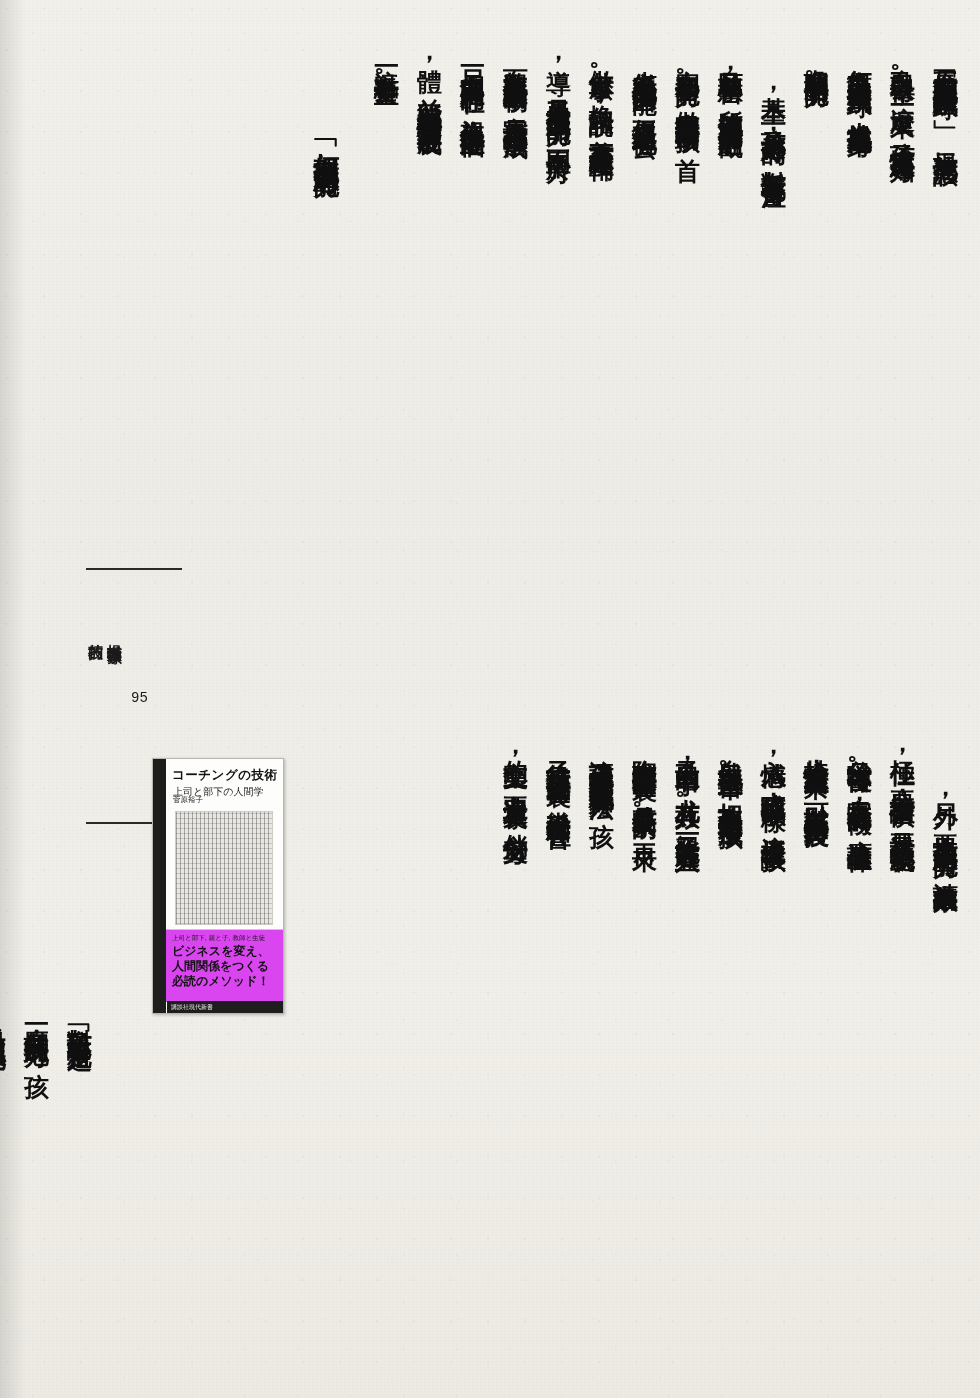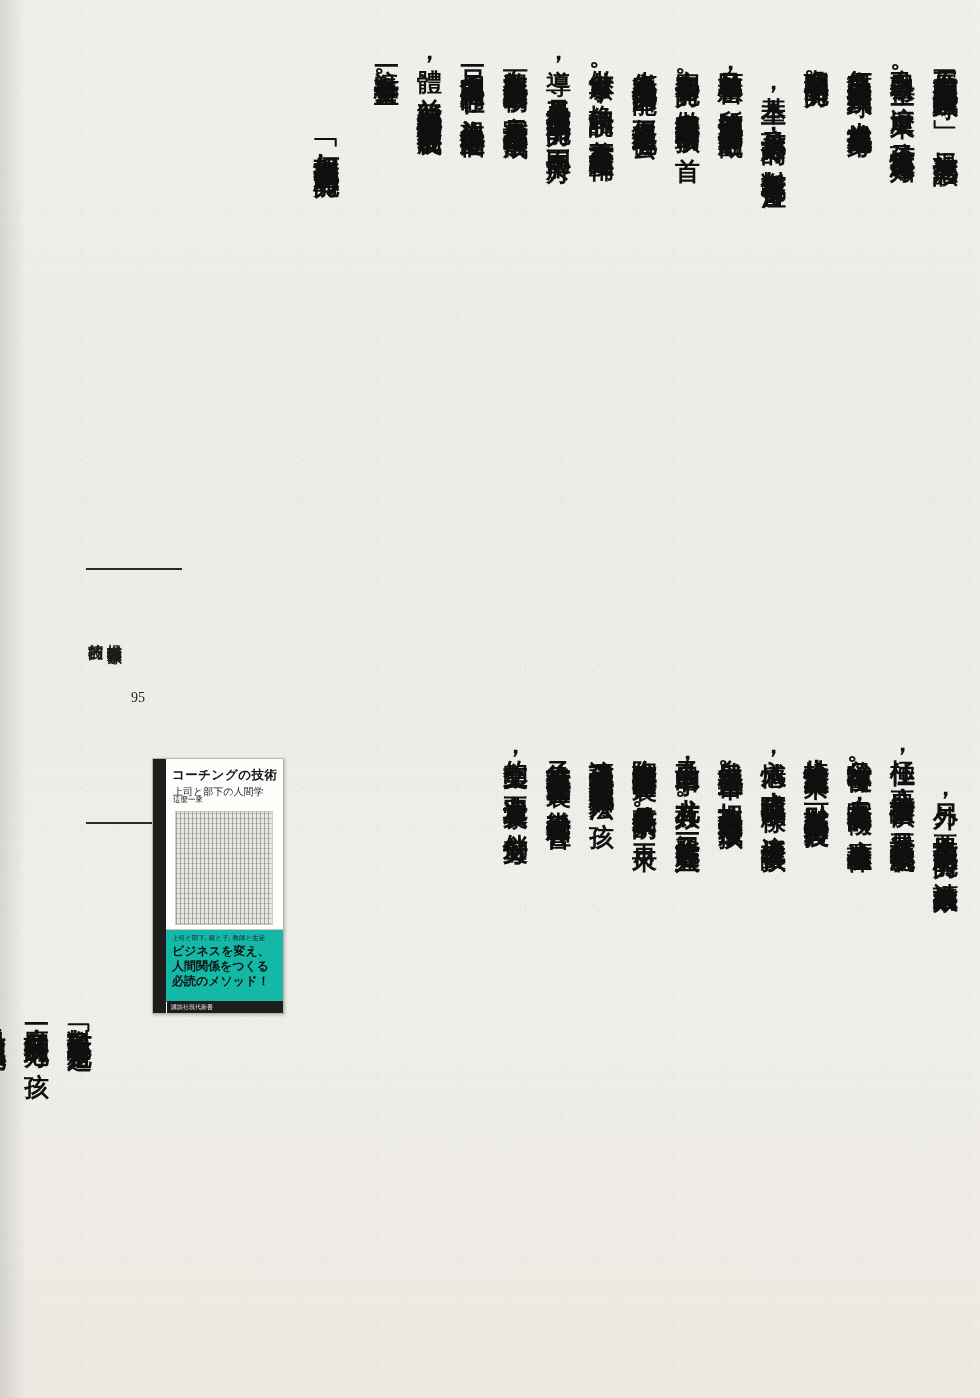--- a/index.html
+++ b/index.html
@@ -66,21 +66,21 @@
     letter-spacing: 1px;
     line-height: 1.25;
     color: #1b1b1b;
     font-weight: 600;
   }
   .page-num {
     position: absolute;
     left: 131px;
     top: 690px;
     font-size: 14px;
-    font-family: Liberation Serif, serif;
+    font-family: Liberation Mono, monospace;
     color: #1b1b1b;
   }
   .rule {
     position: absolute;
     background: #2a2a2a;
     height: 2px;
   }
   #rule-top { left: 86px; top: 568px; width: 96px; }
   #rule-bottom { left: 86px; top: 822px; width: 96px; }
 
@@ -132,21 +132,21 @@
     width: 96px; height: 112px;
     background:
       repeating-linear-gradient(90deg, rgba(40,40,40,0.35) 0 1px, transparent 1px 4px),
       repeating-linear-gradient(0deg, rgba(70,70,70,0.22) 0 1px, transparent 1px 5px),
       #e9e7e1;
     border: 1px solid #cfccc5;
   }
   .book .cov-band {
     position: absolute;
     left: 13px; right: 0; top: 170px; height: 72px;
-    background: #14b8a6;
+    background: #d946ef;
     border-top: 1px solid #cbc8c1;
   }
   .book .cov-band .line1 {
     position: absolute; left: 6px; top: 4px;
     font-size: 6.5px; color: #1a1a1a;
     font-family: "DejaVu Sans", "Liberation Sans", sans-serif;
   }
   .book .cov-band .big {
     position: absolute; left: 6px; top: 14px;
     font-size: 12px; font-weight: 700; color: #111;
@@ -196,21 +196,21 @@
 
   <div class="rule" id="rule-top"></div>
   <div class="rule" id="rule-bottom"></div>
   <div class="side-label">提高輔導孩子<br>的技巧</div>
   <div class="page-num">95</div>
 
   <div class="book">
     <div class="spine"></div>
     <div class="cov-title">コーチングの技術</div>
     <div class="cov-sub">上司と部下の人間学</div>
-    <div class="cov-author">這麼一來</div>
+    <div class="cov-author">菅原裕子</div>
     <div class="cov-art"></div>
     <div class="cov-band">
       <div class="line1">上司と部下, 親と子, 教師と生徒</div>
       <div class="big">ビジネスを変え、<br>人間関係をつくる<br>必読のメソッド！</div>
     </div>
     <div class="cov-foot">講談社現代新書</div>
   </div>
 
   <div id="bottom-right-block">
     <div class="vcol" style="right:0px;   top:58px;">另外，要提高孩子的思考能力，讀書的效果</div>

